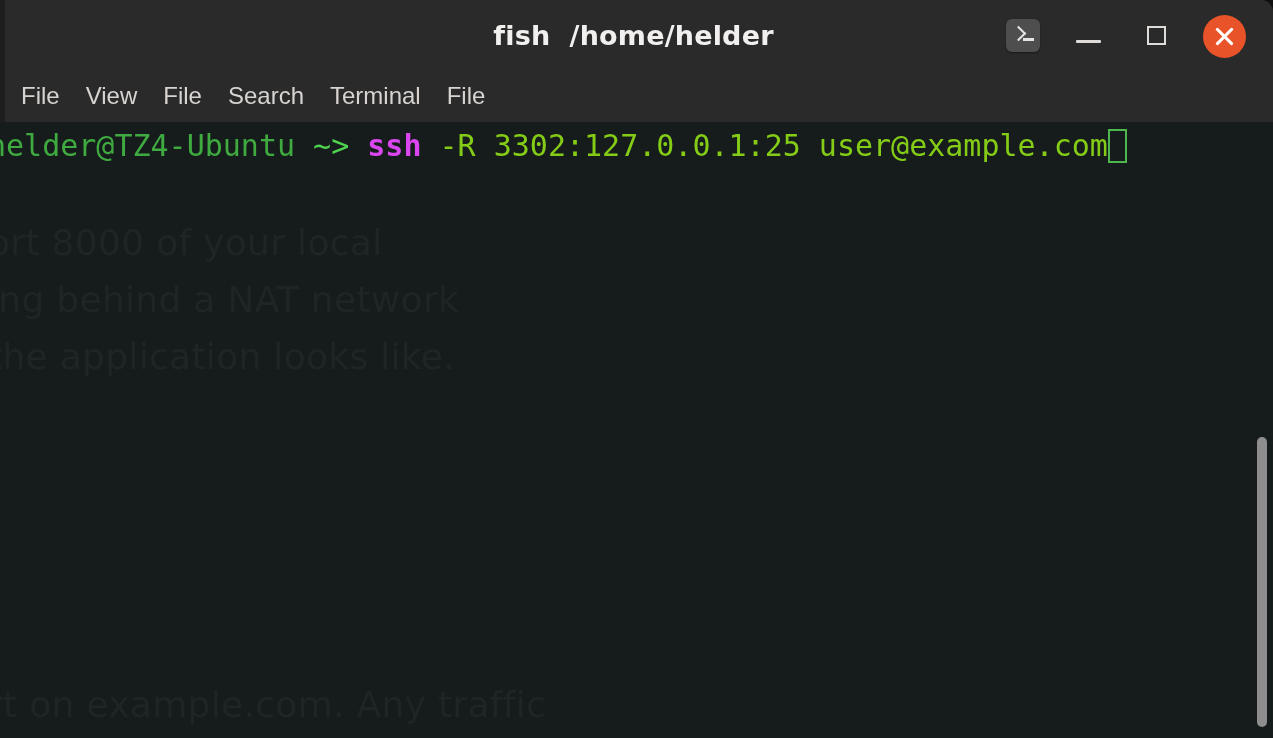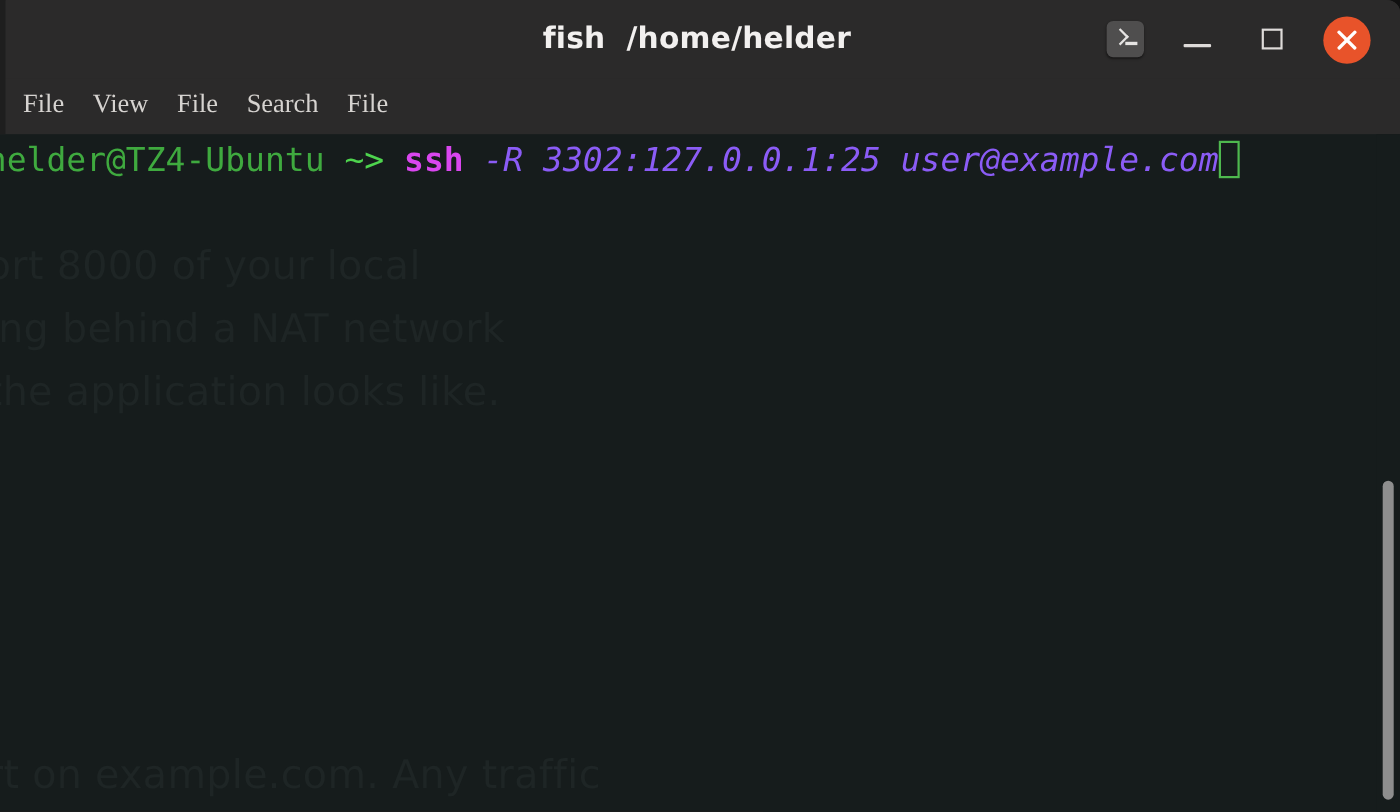--- a/index.html
+++ b/index.html
@@ -133,21 +133,21 @@
     width: 1279px;
     height: 51px;
     background: #2b2a2a;
     display: flex;
     align-items: center;
     padding-left: 14px;
     box-sizing: border-box;
   }
   .menu-item {
     color: #d6d3d0;
-    font-family: Liberation Serif, serif;
+    font-family: Liberation Sans, sans-serif;
     font-size: 24px;
     padding: 2px 13px 4px 13px;
     cursor: pointer;
     white-space: nowrap;
   }
 
   
   #terminal {
     position: absolute;
     left: 0;
@@ -187,21 +187,21 @@
     top: 5px;
     font-family: "DejaVu Sans Mono", monospace;
     font-size: 30px;
     line-height: 38px;
     white-space: pre;
   }
   .seg { white-space: pre; }
   .c-prompt { color: #3faa3f; }
   .c-arrow  { color: #4ed44e; }
   .c-cmd    { color: #d946ef; font-weight: bold; }
-  .c-arg    { color: #8b5cf6; font-style: italic; }
+  .c-arg    { color: #84cc16; }
 
   #cursor {
     display: inline-block;
     width: 19px;
     height: 34px;
     border: 2px solid #4eb84e;
     box-sizing: border-box;
     vertical-align: -7px;
     background: transparent;
   }
@@ -263,20 +263,21 @@
       <div class="x1"></div>
       <div class="x2"></div>
     </div>
   </div>
 
   <div id="menubar">
     <div class="menu-item">File</div>
     <div class="menu-item">View</div>
     <div class="menu-item">File</div>
     <div class="menu-item">Search</div>
+    <div class="menu-item">Terminal</div>
     <div class="menu-item">File</div>
   </div>
 
   <div id="terminal">
 
     <div id="ghost-layer">
       <div class="ghost-line" id="ghost-0">ort 8000 of your local</div>
       <div class="ghost-line" id="ghost-1">ing behind a NAT network</div>
       <div class="ghost-line" id="ghost-2">the application looks like.</div>
       <div class="ghost-line" id="ghost-3">rt on example.com. Any traffic</div>

